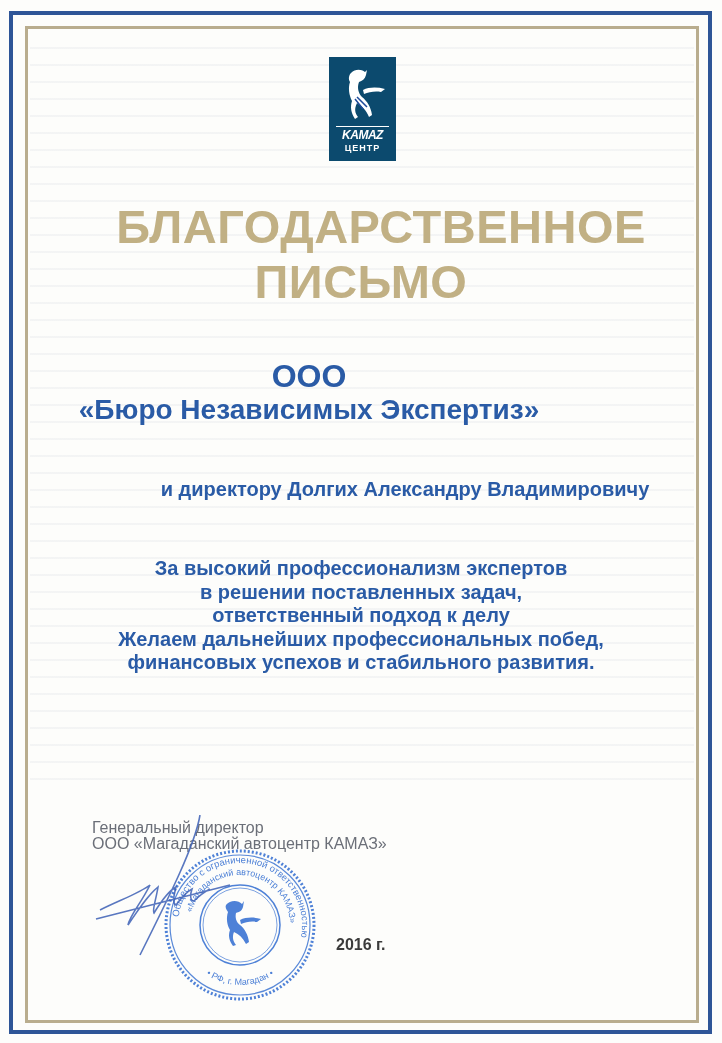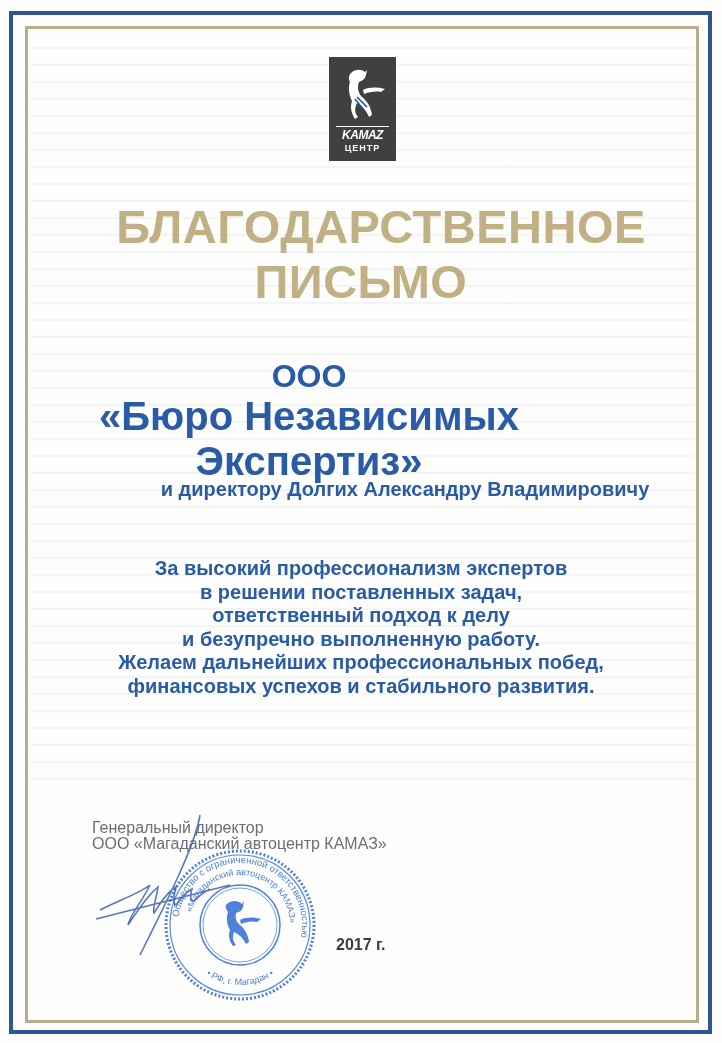--- a/index.html
+++ b/index.html
@@ -16,21 +16,21 @@
     position:absolute; left:25px; top:26px; width:674px; height:997px;
     border:3px solid #b9ad8e; box-sizing:border-box;
   }
   .bg-lines {
     position:absolute; left:30px; top:32px; width:664px; height:760px;
     background-image: repeating-linear-gradient(to bottom, transparent 0px, transparent 15px, rgba(200,205,215,0.18) 15px, rgba(200,205,215,0.18) 17px);
     pointer-events:none;
   }
   .logo {
     position:absolute; left:329px; top:57px; width:67px; height:104px;
-    background:#404040;
+    background:#0c4a6e;
   }
   .logo svg { position:absolute; left:0; top:0; }
   .logo .brand {
     position:absolute; left:0; width:67px; text-align:center; color:#fff;
     font-weight:bold; letter-spacing:-0.5px;
   }
   .logo .brand.kamaz { top:71px; font-size:12px; font-style:italic; }
   .logo .brand.centr { top:86px; font-size:9px; letter-spacing:1px; }
   .logo .rule { position:absolute; left:7px; top:69px; width:53px; height:1px; background:#fff; }
 
@@ -39,21 +39,21 @@
     color:#c1b084; font-weight:bold; font-size:47px; letter-spacing:0.5px;
   }
   .title.l1 { top:199px;padding-left:20px; }
   .title.l2 { top:254px; }
 
   .org {
     position:absolute; left:0; width:618px; text-align:center;
     color:#2a5ba6; font-weight:bold;
   }
   .org.form { top:358px; font-size:32px; }
-  .org.name { top:394px; font-size:40px; }
+  .org.name { top:394px; font-size:28px; }
   .recipient {
     position:absolute; left:0; width:722px; text-align:center;
     color:#2a5ba6; font-weight:bold; font-size:20px; top:478px;margin-left:44px;
   }
   .message {
     position:absolute; left:0; width:722px; top:557px; text-align:center;
     color:#2a5ba6; font-weight:bold; font-size:20px; line-height:23.5px;
   }
   .message div { white-space:nowrap; }
 
@@ -88,21 +88,20 @@
 <div class="title l2">ПИСЬМО</div>
 
 <div class="org form">ООО</div>
 <div class="org name">«Бюро Независимых Экспертиз»</div>
 <div class="recipient">и директору Долгих Александру Владимировичу</div>
 
 <div class="message">
   <div>За высокий профессионализм экспертов</div>
   <div>в решении поставленных задач,</div>
   <div>ответственный подход к делу</div>
-  <div>и безупречно выполненную работу.</div>
   <div>Желаем дальнейших профессиональных побед,</div>
   <div>финансовых успехов и стабильного развития.</div>
 </div>
 
 <div class="signer">
   <div>Генеральный директор</div>
   <div>ООО «Магаданский автоцентр КАМАЗ»</div>
 </div>
 
 <div class="stamp">
@@ -129,13 +128,13 @@
     <path d="M80 75 C86 72 94 72 101 74 L97 77 C91 76 86 77 81 79 Z" fill="#2f6bd0" opacity="0.85"></path>
   </svg>
 </div>
 
 <div class="signature">
   <svg width="200" height="150" viewBox="0 0 200 150">
     <path d="M20 95 C40 85 60 78 70 70 C60 90 50 100 48 110 C58 95 68 80 78 72 C76 85 72 95 74 98 C82 85 90 75 96 72 C94 80 92 88 96 90 C102 82 108 76 112 74 C110 80 110 86 114 86 C120 80 126 76 130 74 M16 104 L150 70 M120 0 C115 30 90 80 60 140" fill="none" stroke="#3c5fb5" stroke-width="1.6" opacity="0.85"></path>
   </svg>
 </div>
 
-<div class="year">2017 г.</div>
+<div class="year">2016 г.</div>
 
 </body></html>

